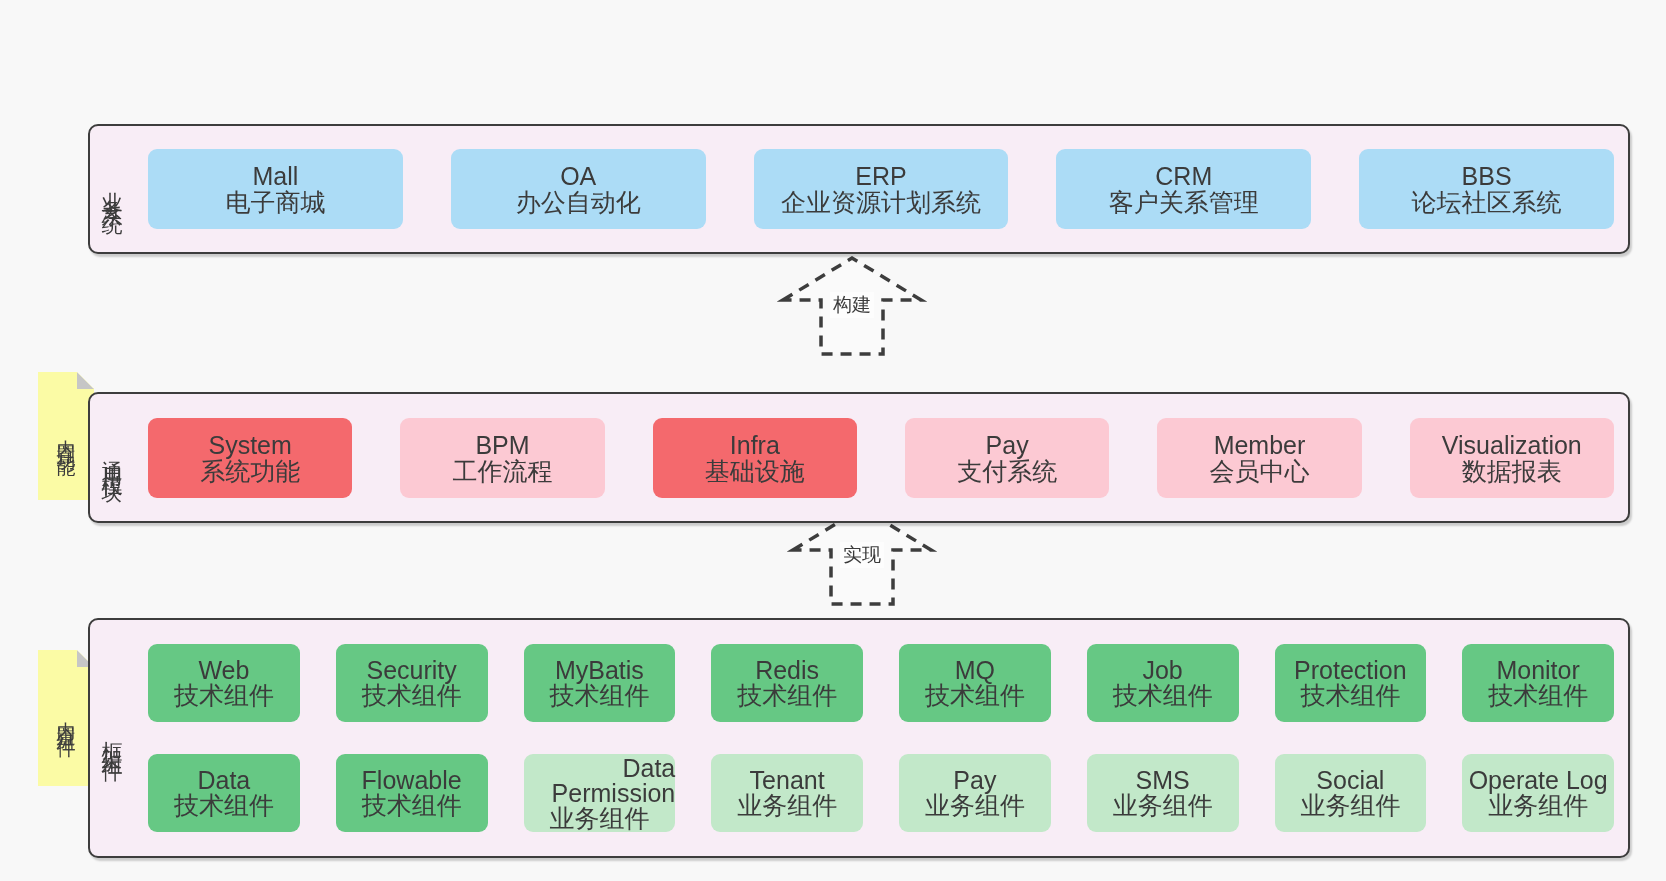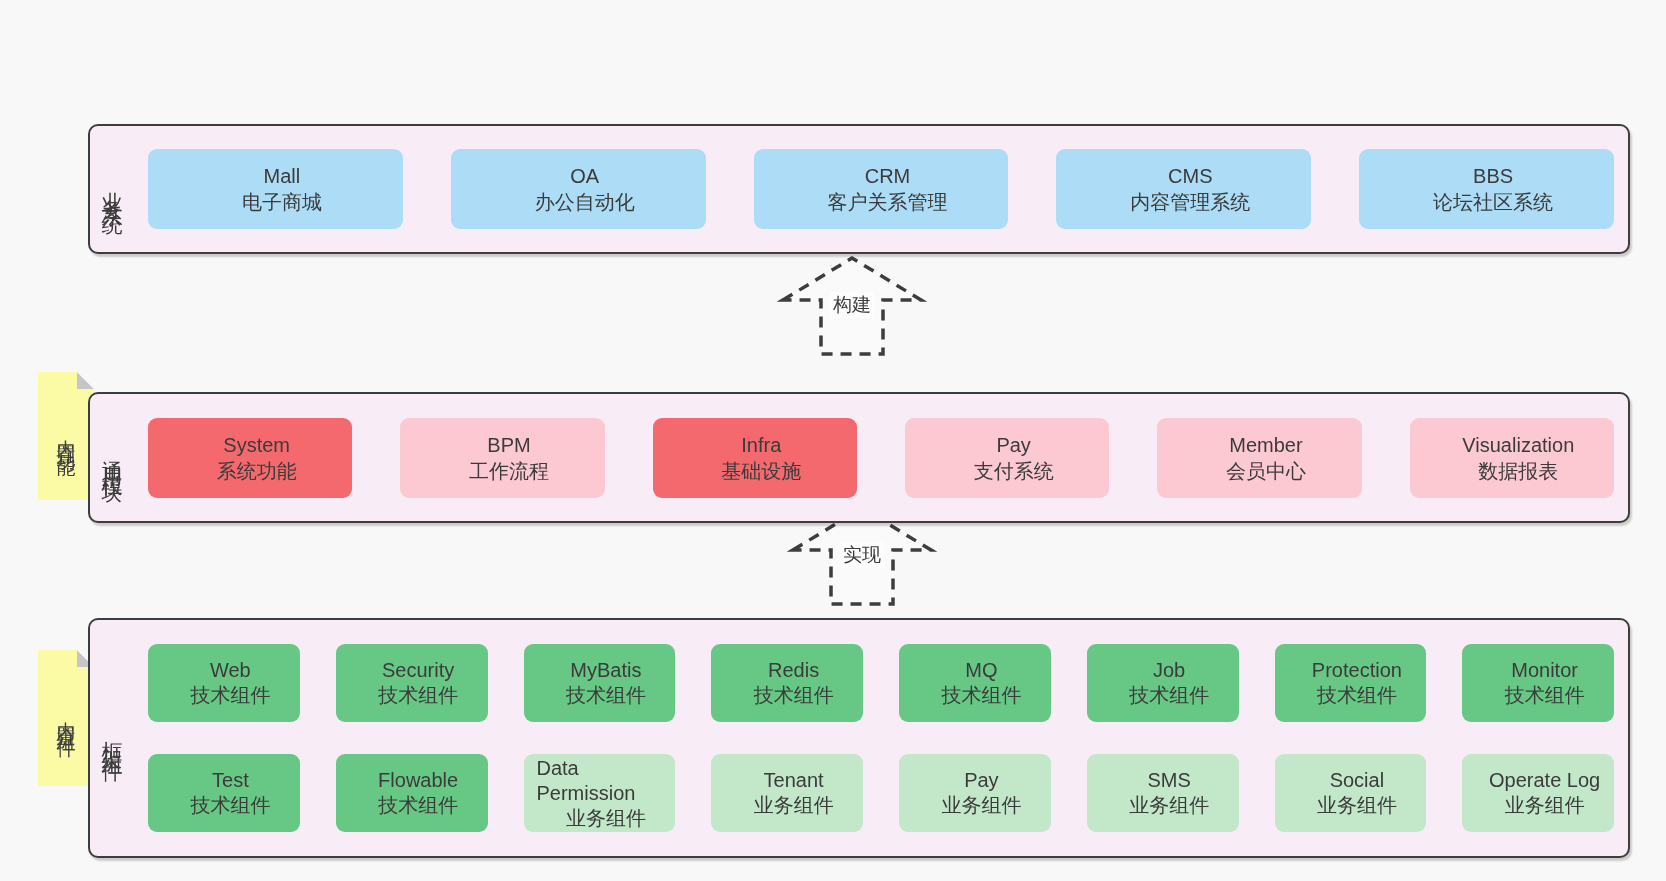--- a/index.html
+++ b/index.html
@@ -67,25 +67,24 @@
   .box-row { display: flex; gap: 36px; }
 
   .node {
     flex: 1;
     height: 80px;
     border-radius: 9px;
     display: flex;
     flex-direction: column;
     justify-content: center;
     align-items: center;
-    text-align: left;
-    font-size: 20px;
+    text-align: right;
+    font-size: 25px;
     line-height: 26px;
     color: var(--text, #3b3b3b);
-    padding-left: 13px;
   }
   .box-row .node { height: 78px; line-height: 25px; }
   .node.blue        { background: var(--blue, #acdcf6); }
   .node.red         { background: var(--red, #f4696d); }
   .node.pink        { background: var(--pink, #fcc9d3); }
   .node.green       { background: var(--green, #66c884); }
   .node.light_green { background: var(--light-green, #c2e8c9); }
 
   
   .sticky {
@@ -167,26 +166,26 @@
     <div class="box-area">
       <div class="node blue">
         <span>Mall</span>
         <span>电子商城</span>
       </div>
       <div class="node blue">
         <span>OA</span>
         <span>办公自动化</span>
       </div>
       <div class="node blue">
+        <span>ERP</span>
+        <span>企业资源计划系统</span>
+      </div>
+      <div class="node blue">
         <span>CRM</span>
         <span>客户关系管理</span>
-      </div>
-      <div class="node blue">
-        <span>CMS</span>
-        <span>内容管理系统</span>
       </div>
       <div class="node blue">
         <span>BBS</span>
         <span>论坛社区系统</span>
       </div>
     </div>
   </section>
 
   <section class="panel" id="panel-modules">
     <div class="label-wrap">
@@ -254,21 +253,21 @@
           <span>Protection</span>
           <span>技术组件</span>
         </div>
         <div class="node green">
           <span>Monitor</span>
           <span>技术组件</span>
         </div>
       </div>
       <div class="box-row">
         <div class="node green">
-          <span>Test</span>
+          <span>Data</span>
           <span>技术组件</span>
         </div>
         <div class="node green">
           <span>Flowable</span>
           <span>技术组件</span>
         </div>
         <div class="node light_green">
           <span>Data Permission</span>
           <span>业务组件</span>
         </div>

